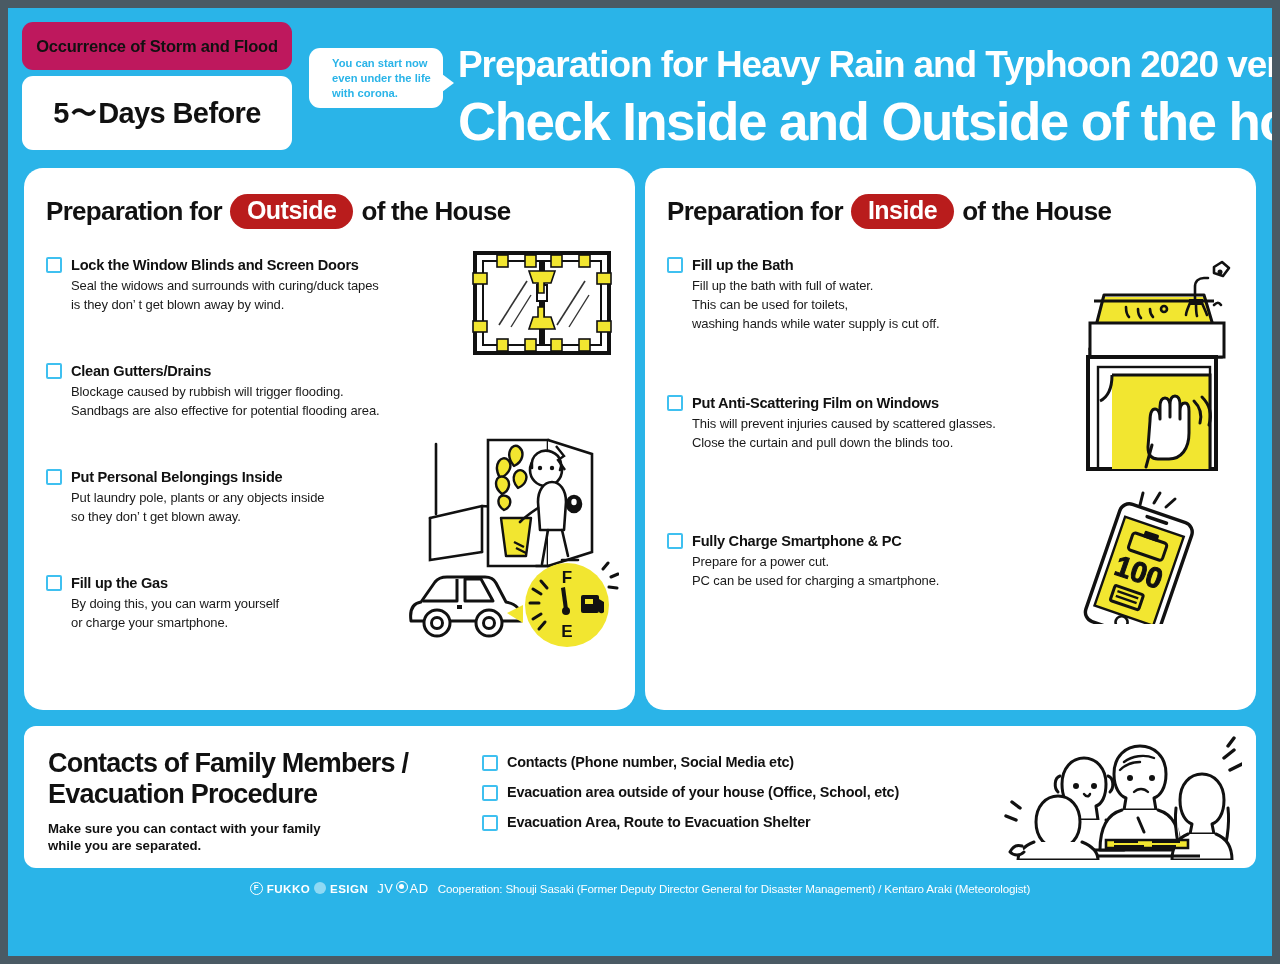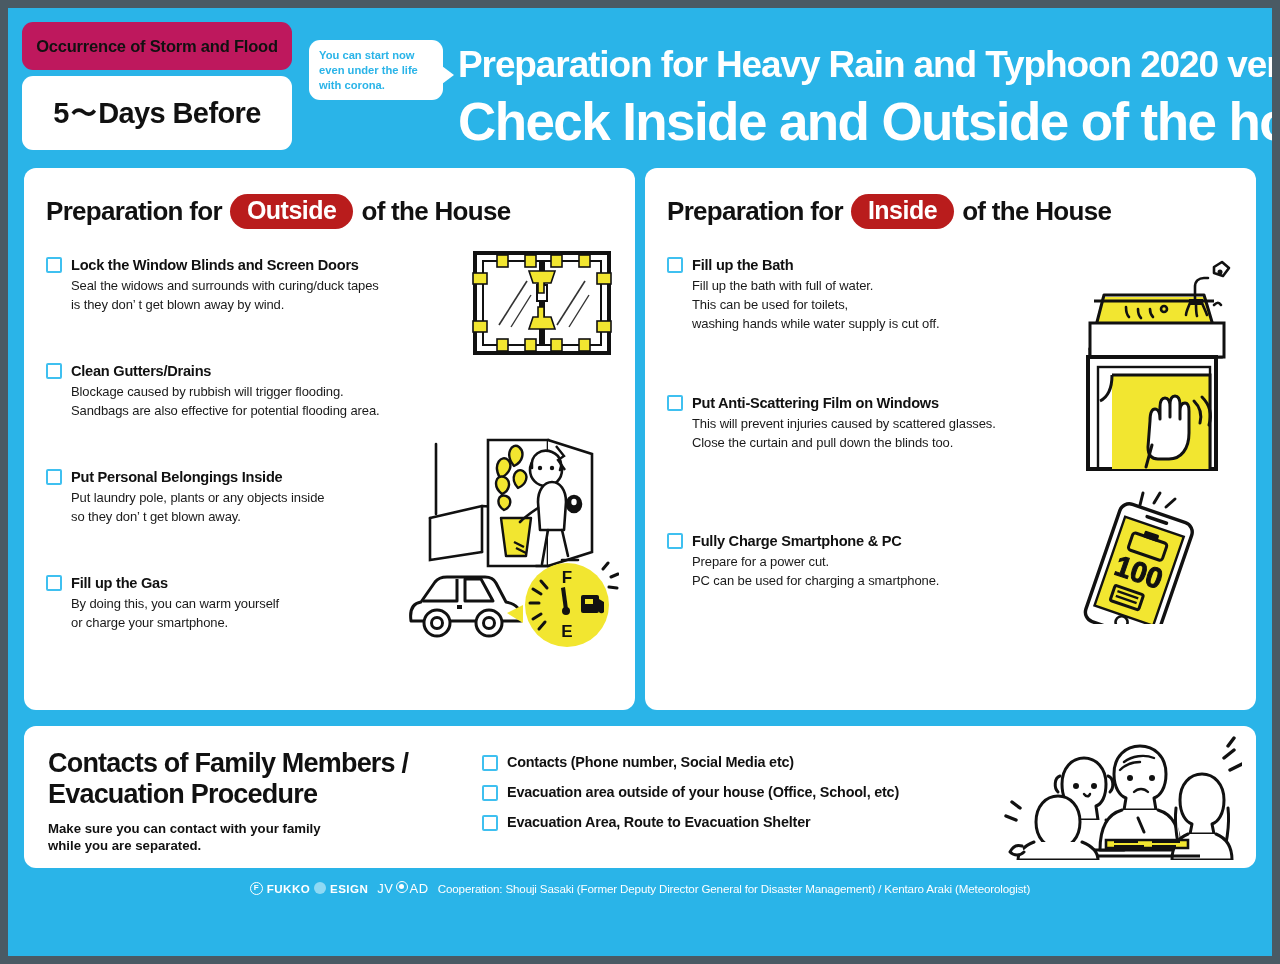--- a/index.html
+++ b/index.html
@@ -25,24 +25,24 @@
     font-size:16.5px; font-weight:bold; color:#111; letter-spacing:-.2px;
   }
   .tag-days {
     margin-top:6px; background:#fff; border-radius:11px;
     height:74px; display:flex; align-items:center; justify-content:center;
     font-size:29px; font-weight:bold; color:#111; letter-spacing:-.6px;
   }
   .tag-days .tilde { font-size:26px; padding:0 2px; }
 
   .bubble {
-    position:absolute; left:301px; top:32px;
+    position:absolute; left:301px; top:40px;
     width:134px; min-height:58px;
     background:#fff; border-radius:11px;
-    padding:8px 9px 8px 10px;
+    padding:8px 9px 8px 23px;
     font-size:11.2px; font-weight:bold; line-height:1.32;
     color:#2ab4e8;
   }
   .bubble:after {
     content:""; position:absolute; right:-11px; top:26px;
     border-top:9px solid transparent; border-bottom:9px solid transparent;
     border-left:12px solid #fff;
   }
 
   .hdr-right { position:absolute; left:450px; top:38px; right:10px; }
@@ -52,21 +52,21 @@
   }
   .hdr-title {
     color:#fff; font-weight:bold; font-size:53px;
     letter-spacing:-1.6px; line-height:1.08; margin-top:10px;
     white-space:nowrap;
   }
 
   
   .panels { display:flex; gap:10px; padding:0 16px; }
   .panel {
-    flex:1; background:#fff; border-radius:12px;
+    flex:1; background:#fff; border-radius:19px;
     padding:26px 22px 22px 22px; height:542px; position:relative;
   }
   .panel-title {
     font-size:26px; font-weight:bold; color:#111;
     letter-spacing:-.7px; white-space:nowrap; display:flex;
     align-items:center; gap:8px; margin-bottom:26px;
   }
   .pill {
     background:#b91c1c; color:#fff; border-radius:999px;
     padding:2px 17px 4px 17px; font-size:25px; letter-spacing:-.5px;

